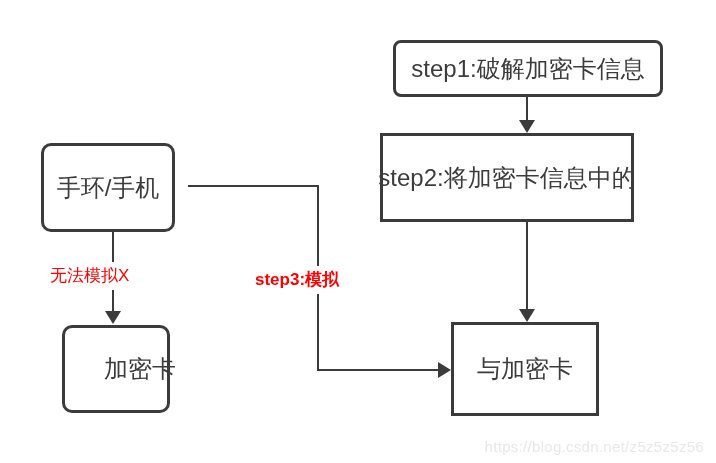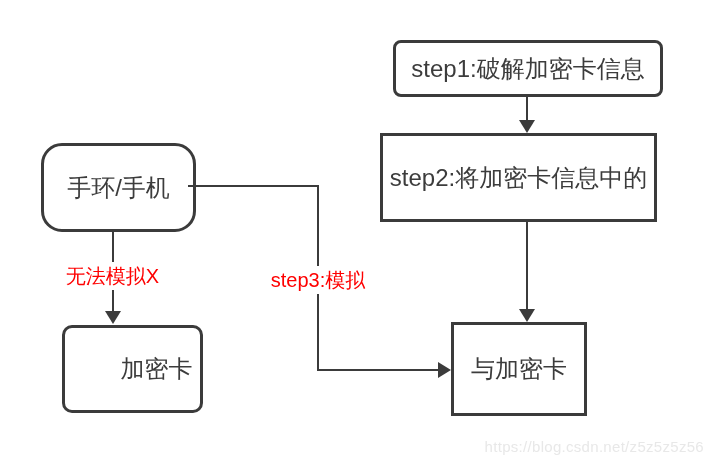--- a/index.html
+++ b/index.html
@@ -48,71 +48,71 @@
     position: absolute;
     width: 0; height: 0;
     border-top: 8px solid transparent;
     border-bottom: 8px solid transparent;
     border-left: 13px solid #3b3b3b;
   }
   .edge-label {
     position: absolute;
     color: #fe0000;
     background: #ffffff;
-    font-size: 20px;
+    font-size: 17px;
     line-height: 28px;
-    text-align: center;
+    text-align: left;
     white-space: nowrap;
   }
   .watermark {
     position: absolute;
     right: 12px;
     bottom: 8px;
     font-size: 15px;
     color: #e8e8e8;
     letter-spacing: 0.3px;
   }
 </style>
 </head>
 <body>
 
 <div class="stage">
 
   <div class="node rounded" style="left:393px; top:40px; width:270px; height:57px; border-radius:8px;">
     <span class="line">step1:破解加密卡信息</span>
   </div>
 
-  <div class="node" style="left:380px; top:133px; width:277px; height:89px;">
+  <div class="node" style="left:380px; top:133px; width:254px; height:89px;">
     <span class="line">step2:将加密卡信息中的</span>
   </div>
 
-  <div class="node rounded" style="left:41px; top:143px; width:155px; height:89px;border-radius:21px;">
+  <div class="node rounded" style="left:41px; top:143px; width:134px; height:89px;">
     <span class="line">手环/手机</span>
   </div>
 
-  <div class="node rounded" style="left:62px; top:325px; width:141px; height:88px;padding-left:48px;">
+  <div class="node rounded" style="left:62px; top:325px; width:108px; height:88px;padding-left:48px;">
     <span class="line">加密卡</span>
   </div>
 
-  <div class="node" style="left:451px; top:322px; width:136px; height:94px;">
+  <div class="node" style="left:451px; top:322px; width:148px; height:94px;">
     <span class="line">与加密卡</span>
   </div>
 
   <div class="vline" style="left:526px; top:97px; height:25px;"></div>
   <div class="arrow-down" style="left:519px; top:120px;"></div>
 
   <div class="vline" style="left:526px; top:222px; height:88px;"></div>
   <div class="arrow-down" style="left:519px; top:309px;"></div>
 
   <div class="vline" style="left:112px; top:232px; height:80px;"></div>
   <div class="arrow-down" style="left:105px; top:311px;"></div>
 
   <div class="hline" style="left:188px; top:185px; width:131px;"></div>
   <div class="vline" style="left:317px; top:185px; height:186px;"></div>
   <div class="hline" style="left:317px; top:369px; width:122px;"></div>
   <div class="arrow-right" style="left:438px; top:362px;"></div>
 
   <div class="edge-label" style="left:50px; top:262px; width:125px;">无法模拟X</div>
-  <div class="edge-label" style="left:255px; top:266px; width:126px;">step3:模拟</div>
+  <div class="edge-label" style="left:255px; top:266px; width:126px;font-weight:bold;">step3:模拟</div>
 
   <div class="watermark">https://blog.csdn.net/z5z5z5z56</div>
 
 </div>
 
 </body></html>

